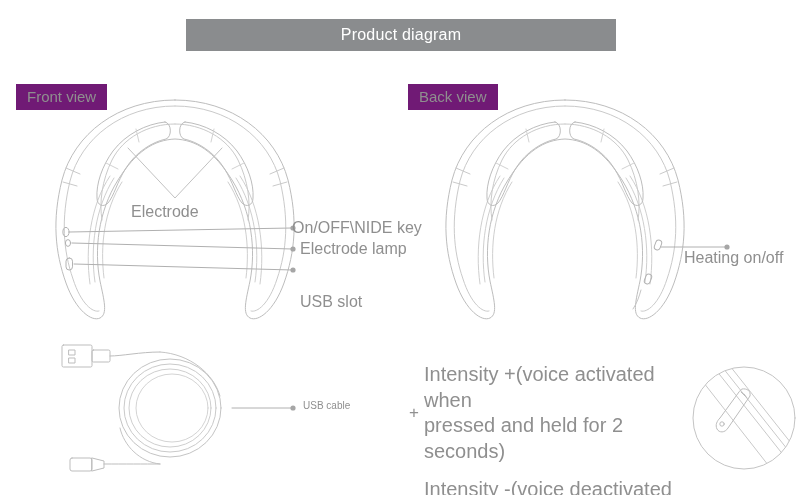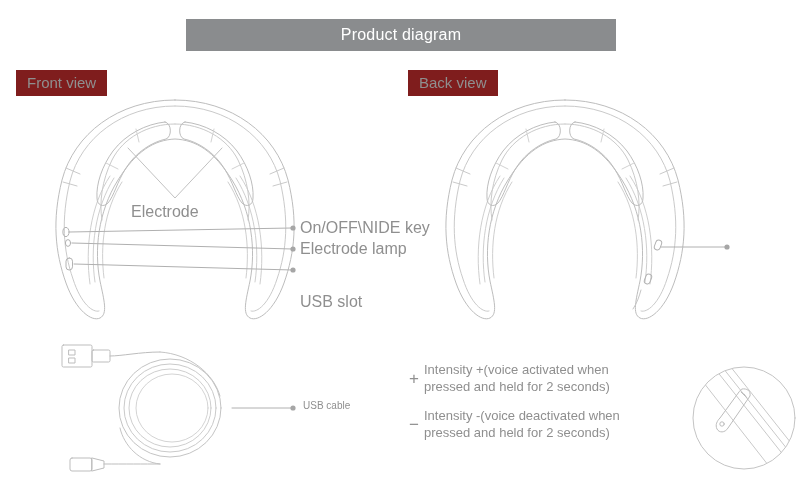--- a/index.html
+++ b/index.html
@@ -38,25 +38,26 @@
   .title-bar .title-text {
     color: #ffffff;
     font-size: 16px;
     letter-spacing: .2px;
     font-family: "Liberation Sans", sans-serif;
   }
 
   
   .view-chip {
     position: absolute;
-    background: #7f1d1d;
+    background: #701a75;
     color: #8f8f8f;
     font-size: 15px;
     padding: 4px 11px 5px 11px;
     white-space: nowrap;
+    margin-top: 14px;
   }
   .chip-front { left: 16px; top: 70px; }
   .chip-back  { left: 408px; top: 70px; }
 
   
   .art {
     position: absolute;
     left: 0; top: 0;
     width: 800px;
     height: 495px;
@@ -65,21 +66,21 @@
 
   
   .lbl {
     position: absolute;
     font-size: 15px;
     color: #8f8f8f;
     white-space: nowrap;
     line-height: 1.15;
   }
   .lbl-electrode { left: 131px; top: 203px; font-size: 16px; }
-  .lbl-onoff     { left: 300px; top: 219px; font-size: 16px; }
+  .lbl-onoff     { left: 292px; top: 219px; font-size: 16px; }
   .lbl-indicator { left: 300px; top: 240px; font-size: 16px; }
   .lbl-usbslot   { left: 300px; top: 261px; font-size: 16px; margin-top: 32px; }
   .lbl-heating   { left: 684px; top: 249px; font-size: 16px; }
   .lbl-usbcable  { left: 303px; top: 400px; font-size: 10px; }
 
   
   .intensity {
     position: absolute;
     left: 404px;
     top: 362px;
@@ -91,21 +92,21 @@
     margin-bottom: 13px;
   }
   .int-sign {
     width: 20px;
     flex: 0 0 20px;
     font-size: 17px;
     color: #909090;
     text-align: center;
   }
   .int-text {
-    font-size: 13px;
+    font-size: 20px;
     color: #8f8f8f;
     line-height: 1.28;
     white-space: pre-line;
   }
 </style>
 </head>
 <body>
 
 <div id="page">
 
@@ -317,20 +318,21 @@
         </g>
       </g>
 
     </g>
   </svg>
 
   <div class="lbl lbl-electrode">Electrode</div>
   <div class="lbl lbl-onoff">On/OFF\NIDE key</div>
   <div class="lbl lbl-indicator">Electrode lamp</div>
   <div class="lbl lbl-usbslot">USB slot</div>
+  <div class="lbl lbl-heating">Heating on/off</div>
   <div class="lbl lbl-usbcable">USB cable</div>
 
   <div class="intensity">
     <div class="int-row">
       <div class="int-sign">+</div>
       <div class="int-text">Intensity +(voice activated when
 pressed and held for 2 seconds)</div>
     </div>
     <div class="int-row">
       <div class="int-sign">−</div>

